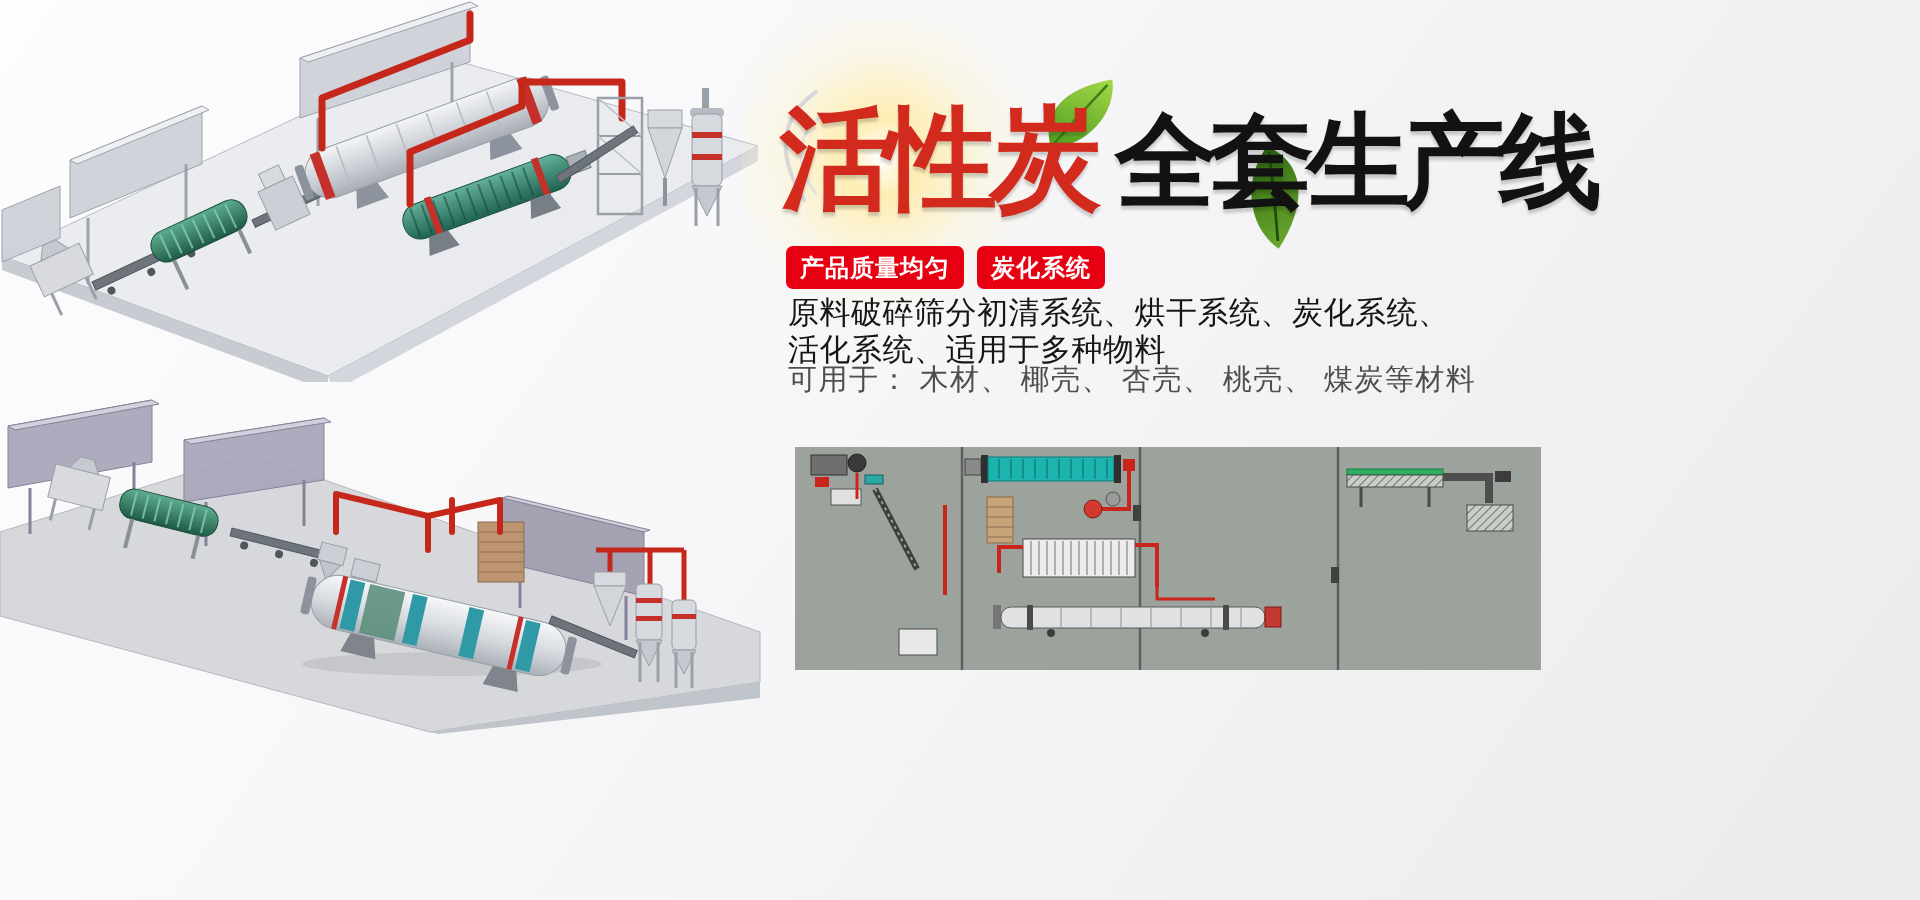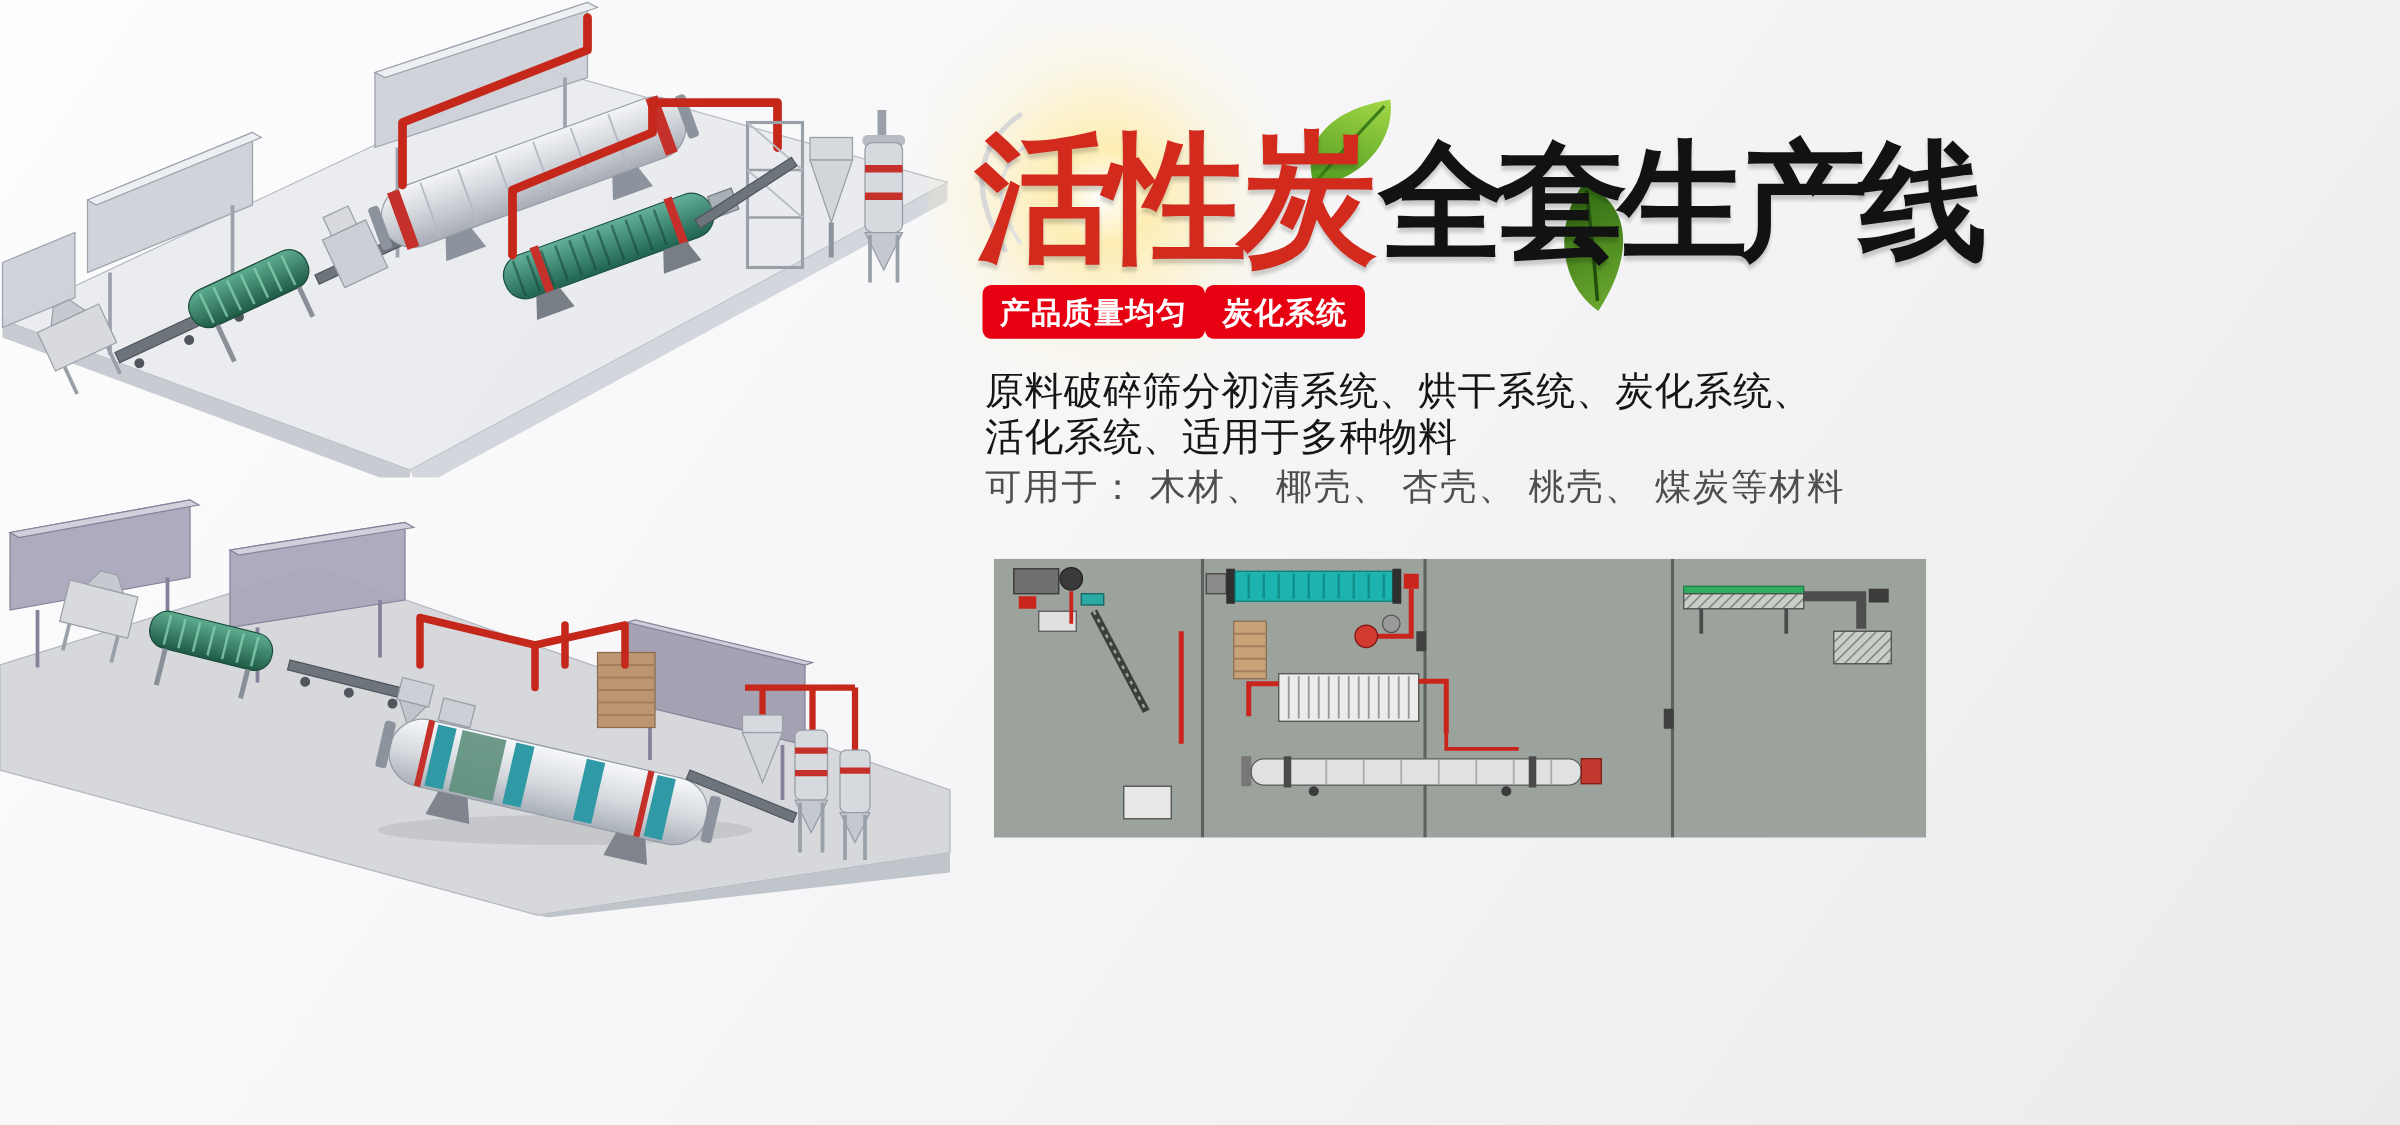--- a/index.html
+++ b/index.html
@@ -11,27 +11,27 @@
   .render-bottom{position:absolute;left:0;top:382px;width:762px;height:352px}
   .glow{position:absolute;left:742px;top:18px;width:310px;height:310px;z-index:1;pointer-events:none;
         background:radial-gradient(circle at 45% 45%,rgba(255,255,255,.95) 0%,rgba(255,236,168,.85) 16%,rgba(255,244,200,.35) 44%,rgba(255,255,255,0) 68%)}
   .speed-lines{position:absolute;left:756px;top:86px;z-index:1}
   .leaf1{position:absolute;left:1040px;top:82px;transform:rotate(-14deg);z-index:1}
   .leaf2{position:absolute;left:1224px;top:160px;transform:rotate(118deg);z-index:1}
   .title{position:absolute;left:780px;top:84px;white-space:nowrap;z-index:2;
          font-family:"DejaVu Serif","Liberation Serif",serif;font-weight:900;letter-spacing:-7px;
          text-shadow:0 4px 3px rgba(0,0,0,.18)}
   .title .red{font-size:112px;color:#d32a1e}
-  .title .black{font-size:103px;color:#121212;margin-left:8px}
-  .badges{position:absolute;left:786px;top:228px;display:flex;z-index:2}
+  .title .black{font-size:103px;color:#121212;margin-left:20px}
+  .badges{position:absolute;left:786px;top:246px;display:flex;gap:13px;z-index:2}
   .badge{display:flex;align-items:center;height:43px;padding:0 14px;background:#e60012;color:#fff;
          font-size:24px;font-weight:700;border-radius:7px;letter-spacing:1px}
   .desc{position:absolute;left:788px;top:294px;z-index:2}
   .desc-line{font-size:31px;font-weight:400;color:#151515;line-height:37px;letter-spacing:.5px}
-  .materials{position:absolute;left:788px;top:370px;font-size:29px;color:#4e4e4e;letter-spacing:1.5px;z-index:2}
+  .materials{position:absolute;left:788px;top:360px;font-size:29px;color:#4e4e4e;letter-spacing:1.5px;z-index:2}
   .diagram{position:absolute;left:795px;top:447px;width:746px;height:223px;z-index:2;
            box-shadow:inset 0 0 0 1px rgba(70,75,70,.35)}
   .diagram svg{display:block;width:100%;height:100%}
 </style>
 </head>
 <body>
 
 <div class="stage">
 
   <svg class="render-top" viewBox="0 0 762 382">

